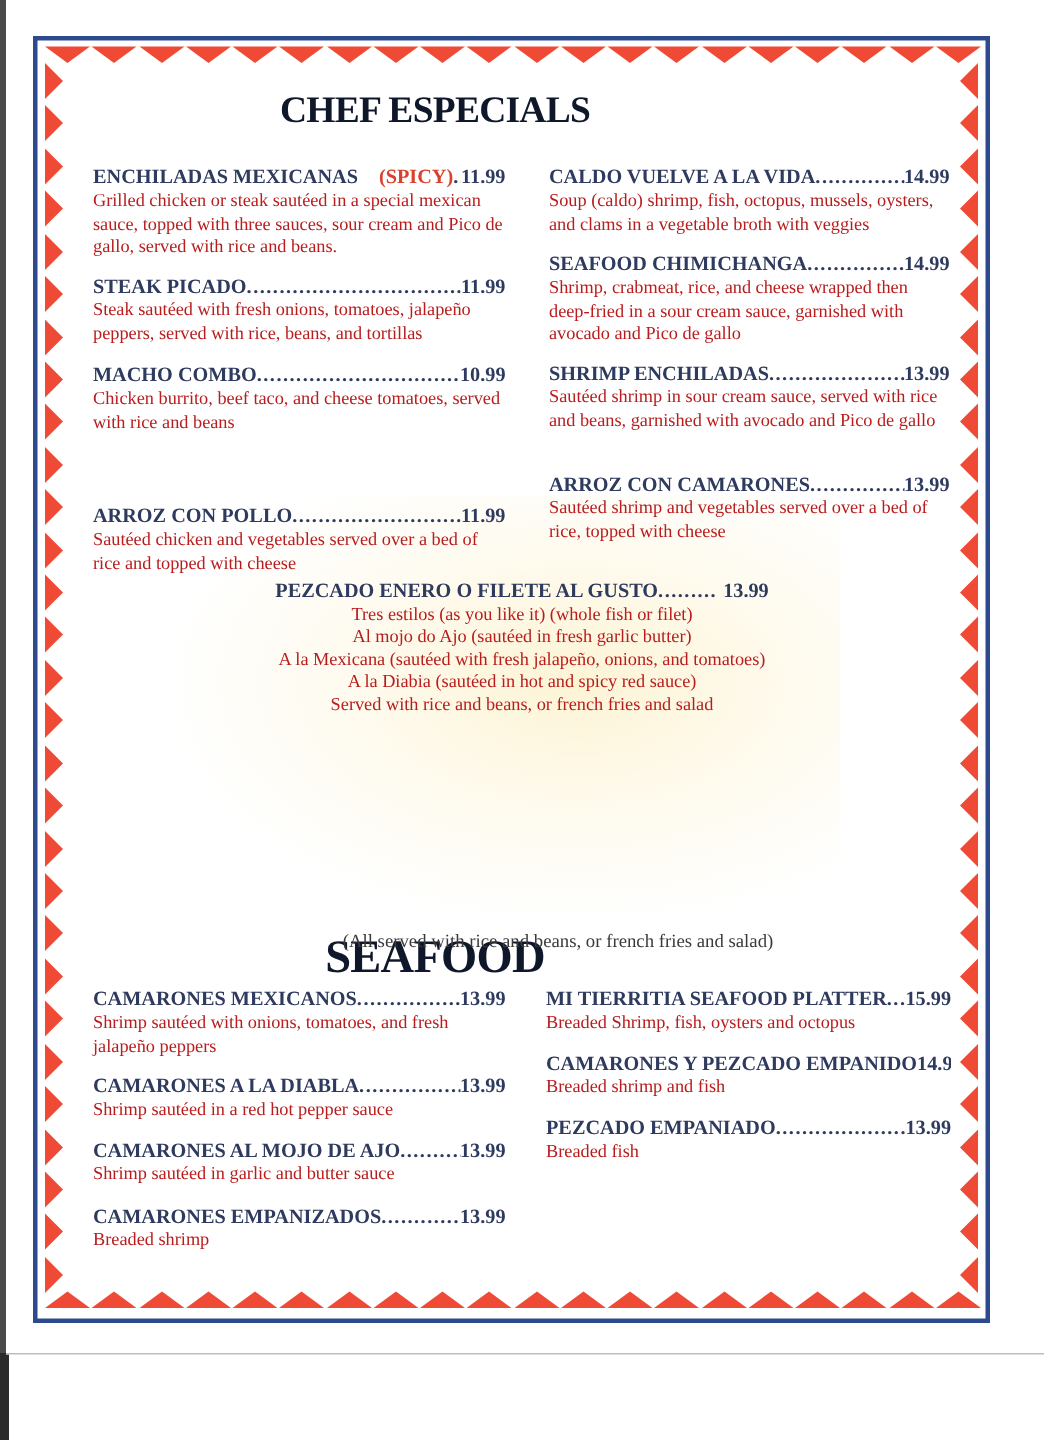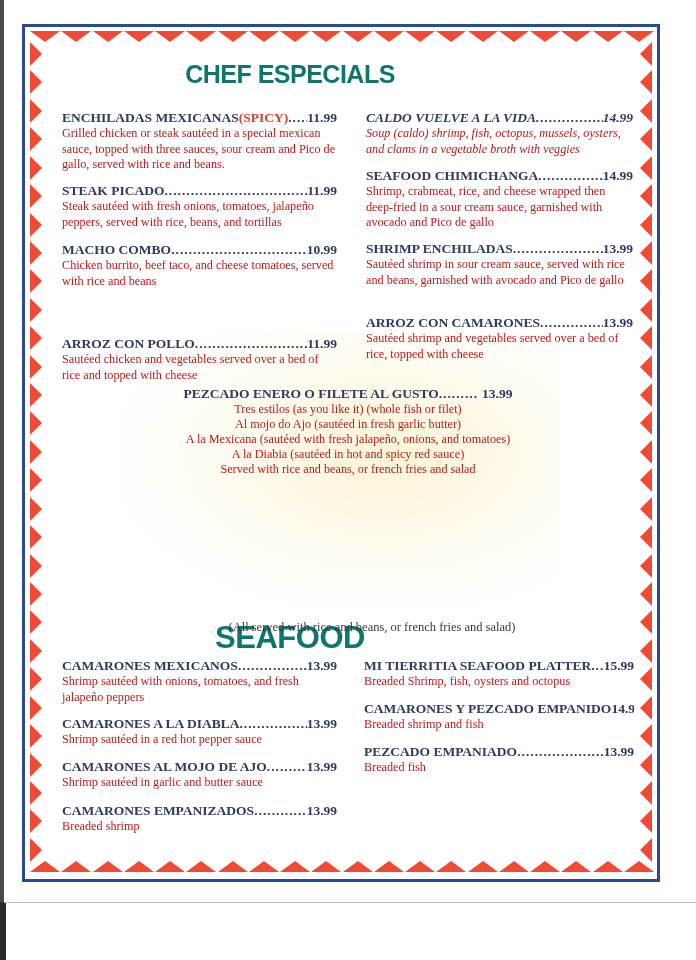--- a/index.html
+++ b/index.html
@@ -35,39 +35,39 @@
     .tri-left { width: 0; height: 0; border-top: 12px solid transparent; border-bottom: 12px solid transparent; border-right: 12px solid #ef4a35; }
 
     .watermark {
       position: absolute; left: 120px; top: 330px; width: 440px; height: 280px;
       background: radial-gradient(ellipse at 60% 45%, rgba(252,236,180,0.55) 0%, rgba(252,240,200,0.25) 45%, rgba(255,255,255,0) 75%);
       pointer-events: none;
     }
 
     .section-title {
       position: absolute; left: 0; width: 580px; text-align: center;
-      color: #0f766e; font-weight: bold; letter-spacing: -0.5px;
-      font-family: Liberation Sans, sans-serif;
+      color: #0f172a; font-weight: bold; letter-spacing: -0.5px;
+      font-family: Liberation Serif, serif;
     }
     .section-title.chef { top: 60px; font-size: 25px; }
     .section-title.seafood { top: 620px; font-size: 31px; }
     .section-sub {
       position: absolute; left: 0; width: 696px; top: 620px; text-align: center;
       font-size: 12.5px; color: #3a3a3a; font-family: "Liberation Serif", serif; margin-left: 24px;
     }
 
     .item { position: absolute; width: 275px; }
     .item-head {
       display: flex; align-items: flex-end; white-space: nowrap; overflow: hidden;
       color: #2e3a5e; font-weight: bold; font-size: 13.5px;
       font-family: "Liberation Serif", "DejaVu Serif", serif;
       line-height: 17px;
     }
     .item-name { flex: 0 0 auto; }
-    .spicy { color: #d9412c; }
+    .spicy { color: #d9412c; margin-left: 14px; }
     .leader { flex: 1 1 auto; overflow: hidden; letter-spacing: 1px; }
     .leader::after { content: "................................................................................................................"; }
     .price { flex: 0 0 auto; }
     .item-desc {
       font-size: 12.2px; line-height: 15.5px; color: #b91c1c;
       font-family: "Liberation Serif", "DejaVu Serif", serif;
     }
 
     .center-item {
       position: absolute; left: 100px; width: 496px; top: 385px; text-align: center;
@@ -226,21 +226,21 @@
 
 <div class="item" style="left:62px; top:299px;margin-top:36px;">
   <div class="item-head">
     <span class="item-name">ARROZ CON POLLO </span>
     <span class="leader"></span>
     <span class="price">11.99</span>
   </div>
   <div class="item-desc">Sautéed chicken and vegetables served over a bed of rice and topped with cheese</div>
 </div>
 
-<div class="item" style="left:366px; top:109px; width:267px;font-style:italic;">
+<div class="item" style="left:366px; top:109px; width:267px;">
   <div class="item-head">
     <span class="item-name">CALDO VUELVE A LA VIDA </span>
     <span class="leader"></span>
     <span class="price">14.99</span>
   </div>
   <div class="item-desc">Soup (caldo) shrimp, fish, octopus, mussels, oysters, and clams in a vegetable broth with veggies</div>
 </div>
 
 <div class="item" style="left:366px; top:167px; width:267px;">
   <div class="item-head">

